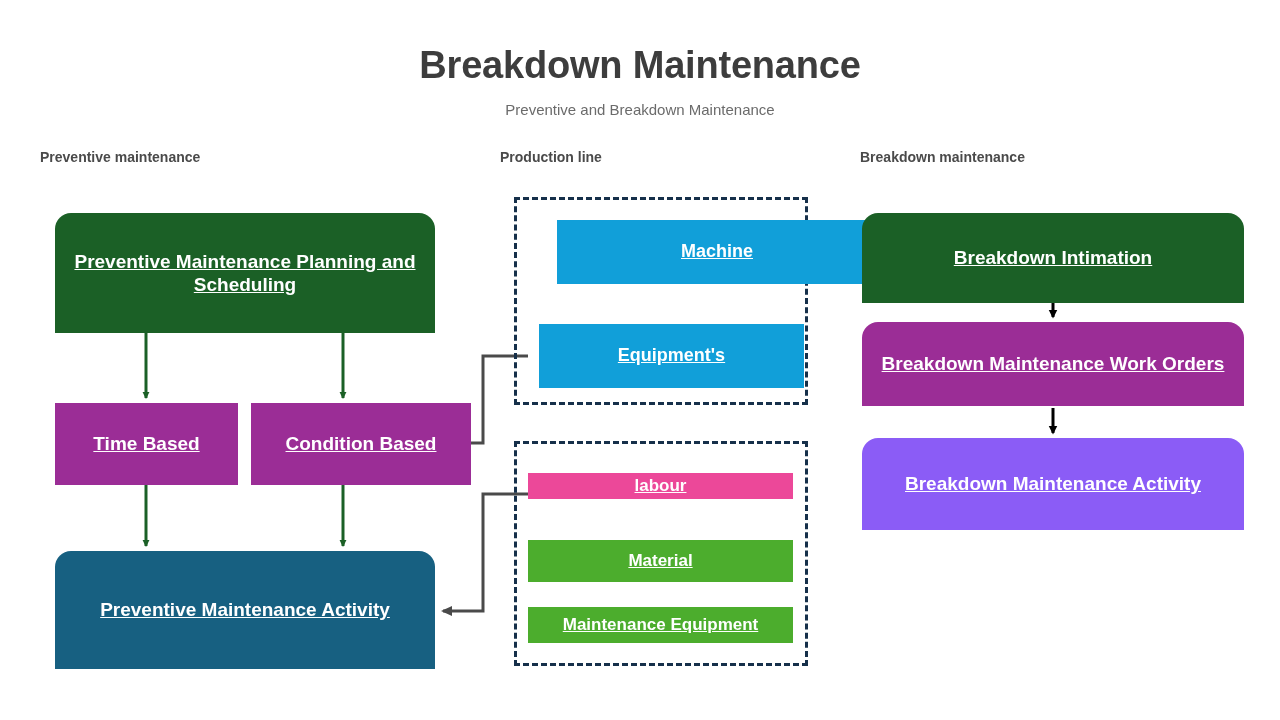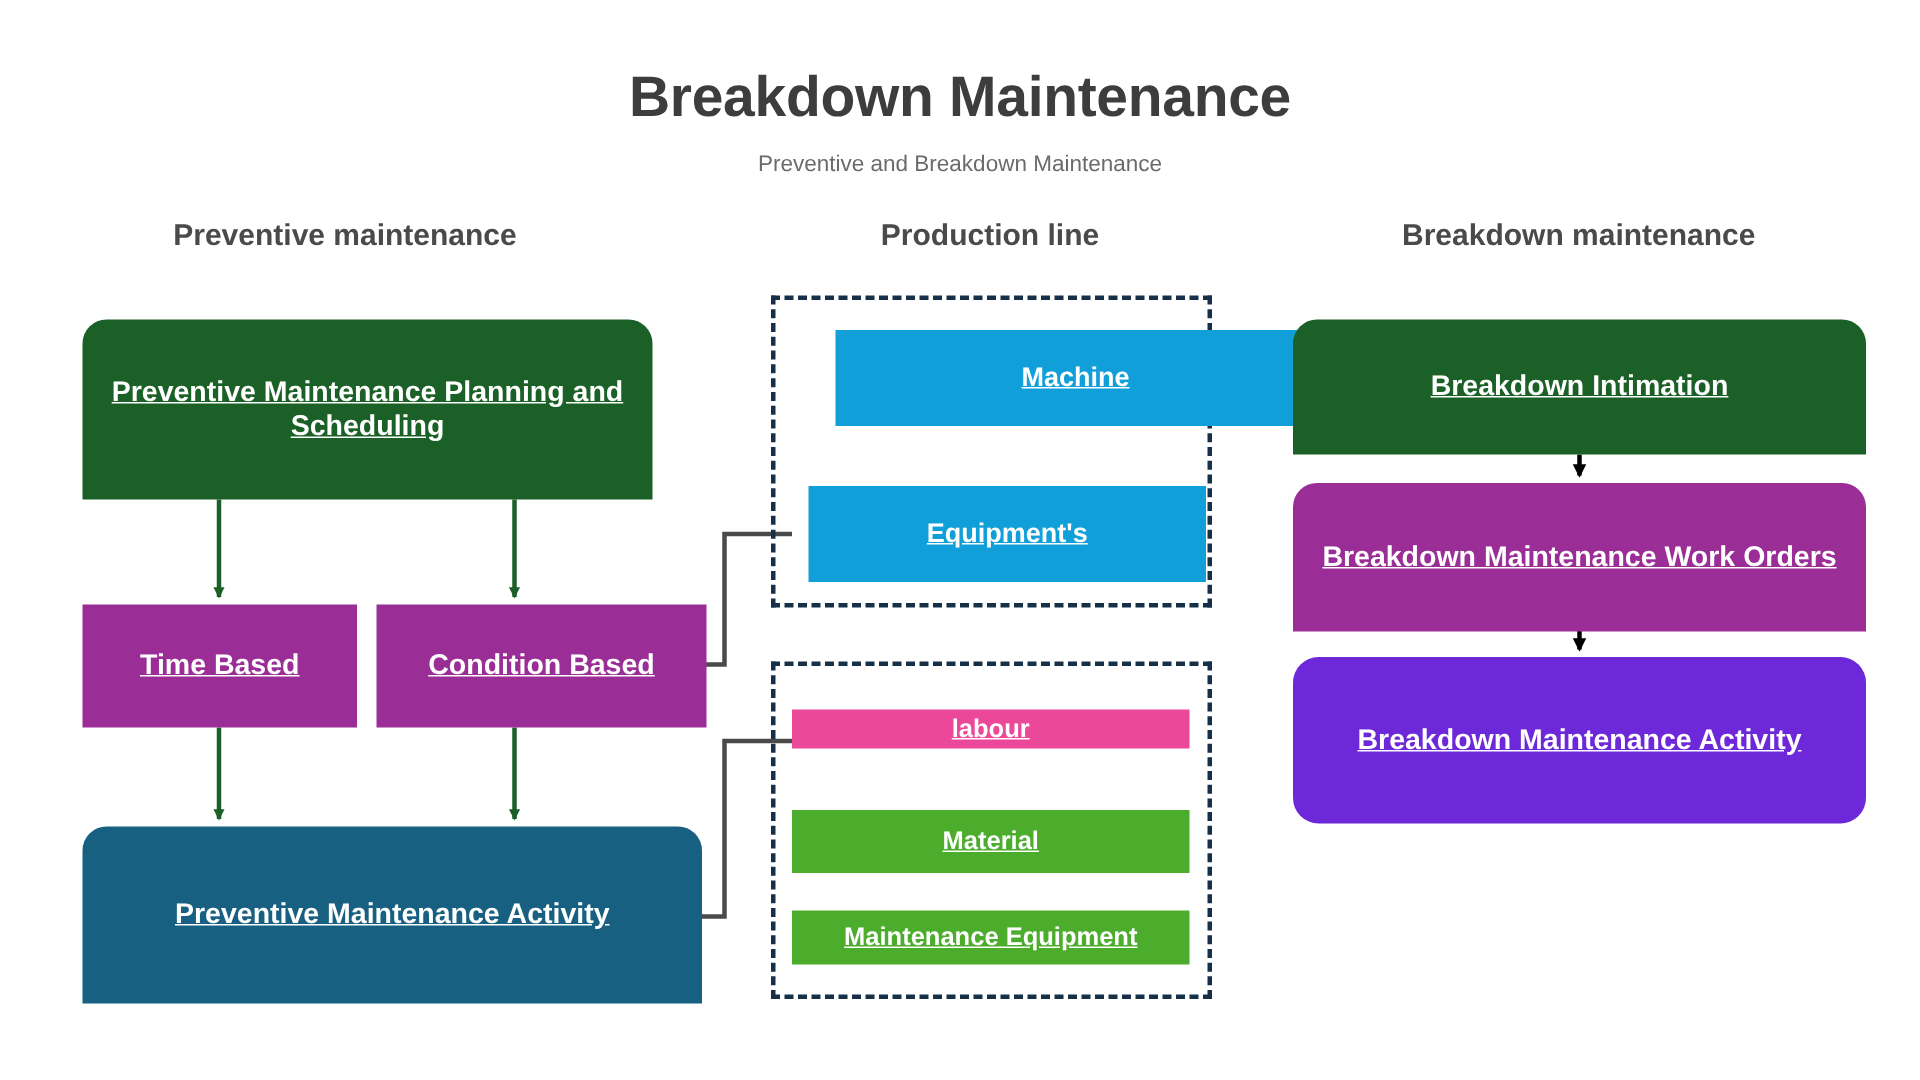--- a/index.html
+++ b/index.html
@@ -39,22 +39,21 @@
     width: 1280px;
     text-align: center;
     font-size: 15px;
     font-weight: normal;
     color: #6b6b6b;
     line-height: 20px;
   }
   .col-header {
     position: absolute;
     top: 146px;
-    text-align: center;
-    font-size: 20px;
+    font-size: 14px;
     font-weight: bold;
     color: #4a4a4a;
     line-height: 22px;
   }
   #hdr-left   { left: 40px;  width: 380px; }
   #hdr-mid    { left: 500px; width: 320px; }
   #hdr-right  { left: 860px; width: 385px; }
 
   
   .node {
@@ -83,21 +82,21 @@
     left: 55px; top: 403px; width: 183px; height: 82px;
     background: #9b2d96;
     font-size: 19px;
   }
   #node-condition-based {
     left: 251px; top: 403px; width: 220px; height: 82px;
     background: #9b2d96;
     font-size: 19px;
   }
   #node-pm-activity {
-    left: 55px; top: 551px; width: 413px; height: 118px;
+    left: 55px; top: 551px; width: 380px; height: 118px;
     background: #176081;
     font-size: 19px;
   }
 
   
   .dashed-group {
     position: absolute;
     border: 3px dashed #16304a;
     box-sizing: border-box;
     background: transparent;
@@ -132,29 +131,28 @@
     font-size: 17px;
   }
 
   
   #node-breakdown-intimation {
     left: 862px; top: 213px; width: 382px; height: 90px;
     background: #1b6026;
     font-size: 19px;
   }
   #node-breakdown-work-orders {
-    left: 862px; top: 322px; width: 382px; height: 99px;
+    left: 862px; top: 322px; width: 382px; height: 84px;
     background: #9b2d96;
     font-size: 19px;
   }
   #node-breakdown-activity {
-    left: 862px; top: 438px; width: 382px; height: 111px;
-    background: #6d28d9;
-    font-size: 19px;
-    border-radius: 17px;
+    left: 862px; top: 438px; width: 382px; height: 92px;
+    background: #8b5cf6;
+    font-size: 19px;
   }
 
   svg.connectors {
     position: absolute;
     left: 0; top: 0;
     width: 1280px;
     height: 720px;
     pointer-events: none;
   }
 </style>

